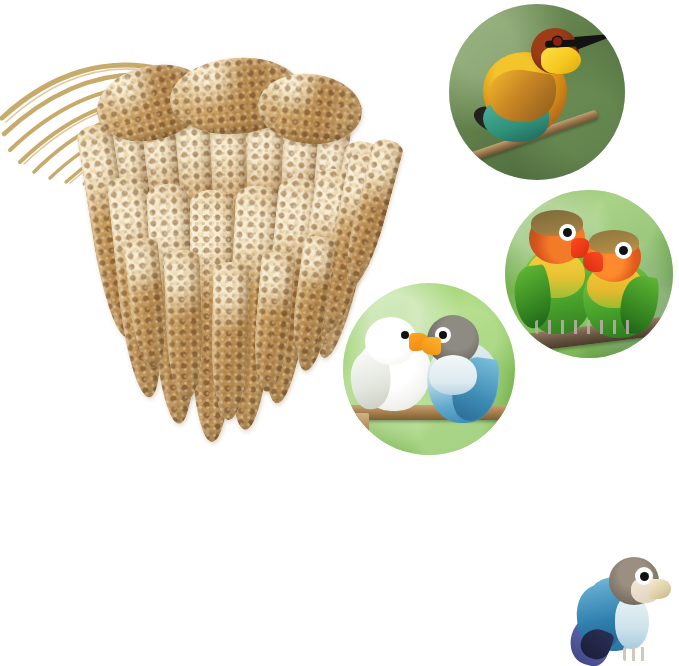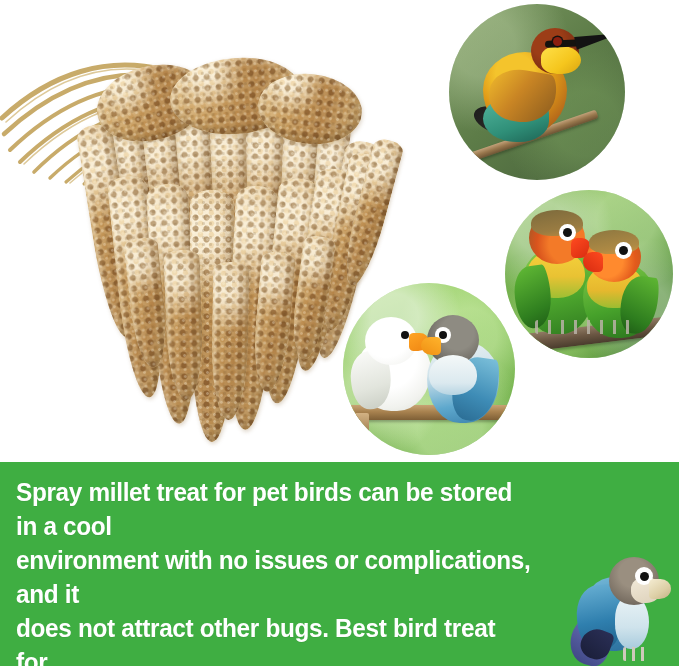--- a/index.html
+++ b/index.html
@@ -273,28 +273,20 @@
     <div class="bp head-round" style="left:84px; top:32px; width:52px; height:50px;
                 background:radial-gradient(circle at 58% 36%, #8e8b82 0 38%, #6e6a62 72%, #4e4b45 100%);"></div>
     <div class="bp eye-w" style="left:92px; top:44px; width:16px; height:16px;"></div>
     <div class="bp eye-b" style="left:96px; top:48px; width:8px; height:8px;"></div>
     <div class="bp" style="left:78px; top:54px; width:20px; height:18px; border-radius:60% 30% 30% 70%;
                 background:linear-gradient(210deg,#ffb42c 0%, #ef8f13 100%);"></div>
     <div class="bp" style="left:86px; top:72px; width:48px; height:40px; border-radius:50% 50% 46% 46%;
                 background:linear-gradient(180deg,#f4f8f8 0%, #dbe9ef 70%, #b6d4e2 100%);"></div>
   </div>
 
-  <div id="green-banner">
-    <div id="banner-text">
-      <div>Spray millet treat for pet birds can be stored in a cool</div>
-      <div>environment with no issues or complications, and it</div>
-      <div>does not attract other bugs. Best bird treat for</div>
-
-    </div>
-  </div>
 
   <div id="banner-bird">
     <div class="bp tail" style="left:2px; top:64px; width:40px; height:50px;
                 background:linear-gradient(200deg,#7f83c4 0%, #5a62a6 45%, #3c4480 100%);
                 border-radius:60% 20% 40% 60%; transform:rotate(16deg);"></div>
     <div class="bp body-oval" style="left:14px; top:26px; width:62px; height:74px;
                 background:linear-gradient(165deg,#79b9d8 0%, #3f90bd 48%, #2c6f9c 100%);"></div>
     <div class="bp wing" style="left:8px; top:34px; width:46px; height:66px;
                 background:linear-gradient(175deg,#66aed2 0%, #2f7fae 55%, #1f5f8a 100%); transform:rotate(-6deg);"></div>
     <div class="bp" style="left:12px; top:78px; width:30px; height:30px; border-radius:60% 20% 50% 50%;

